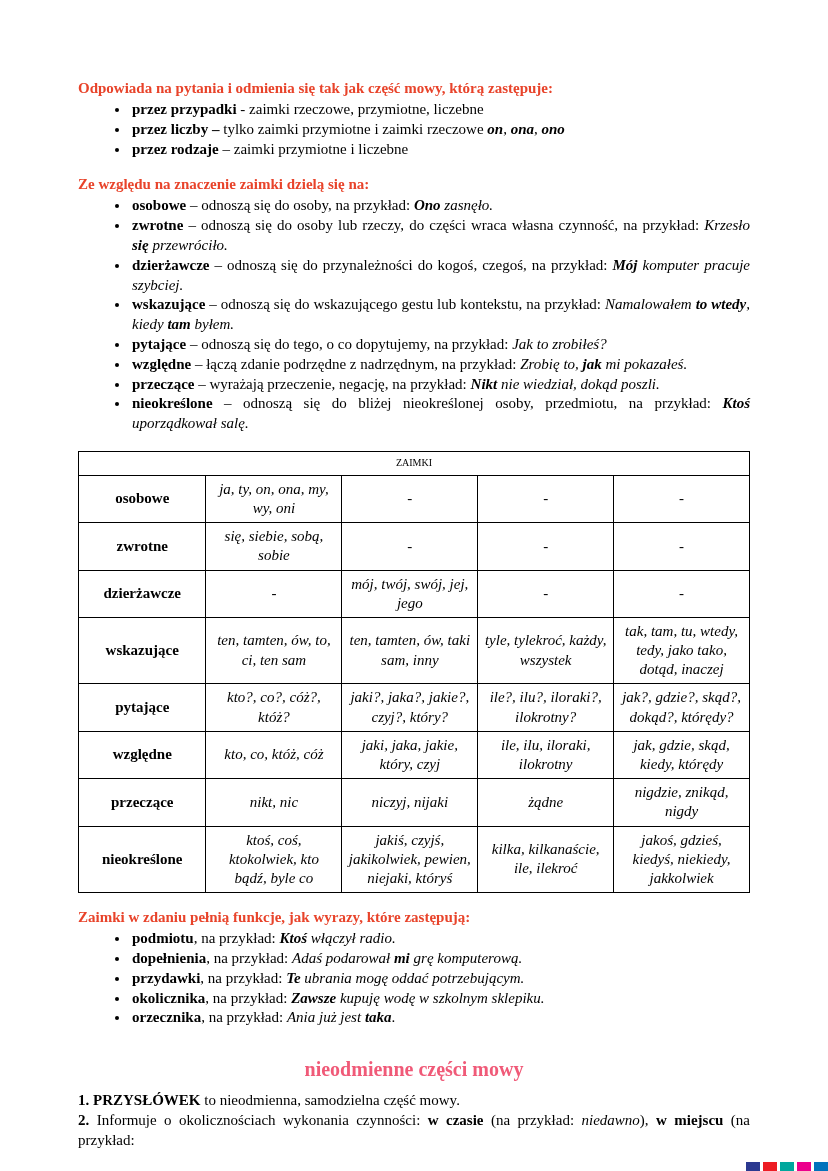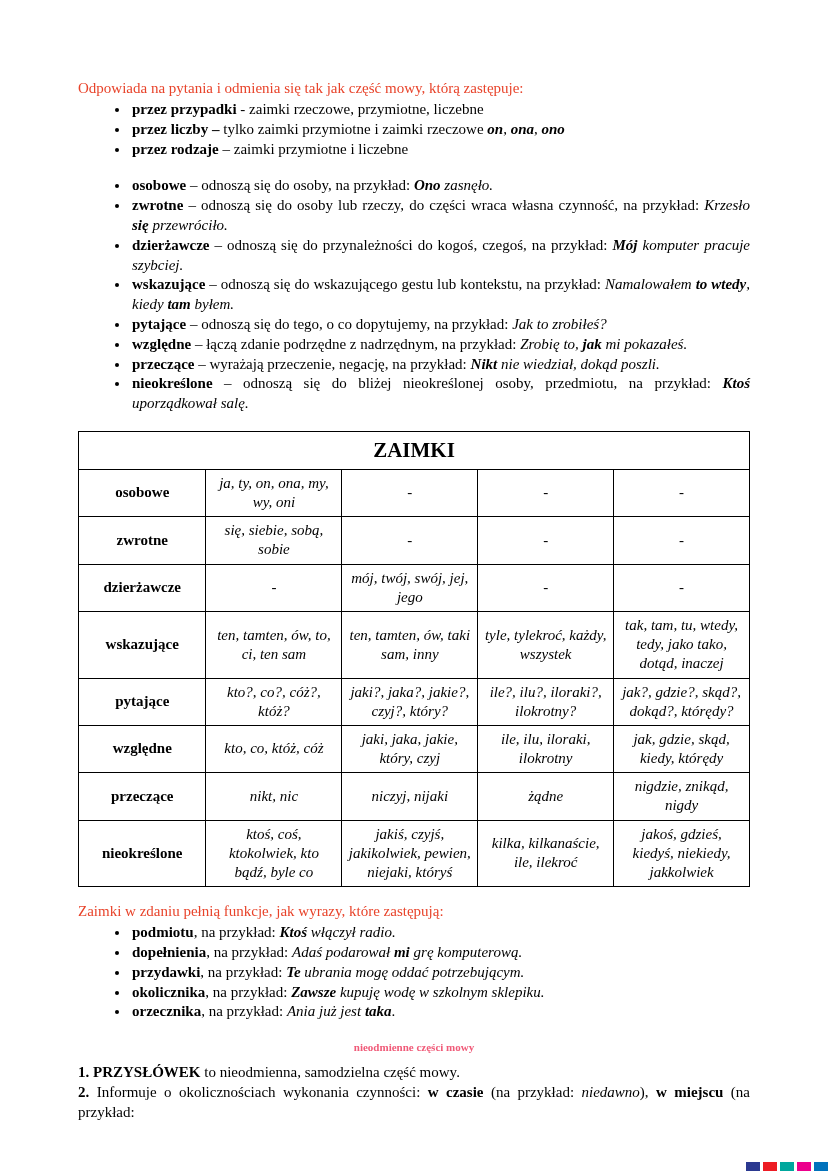--- a/index.html
+++ b/index.html
@@ -8,59 +8,59 @@
     width:828px; height:1171px;
     position:relative; overflow:hidden;
     font-family:"Liberation Serif", serif;
     font-size:15px; color:#000;
   }
   .content { position:absolute; left:78px; top:80px; width:672px; }
   .b { font-weight:bold; }
   .i { font-style:italic; }
   h3.sec {
     color:var(--heading-red,#e8432a);
-    font-weight:normal; font-size:15px;
+    font-weight:bold; font-size:15px;
     margin-bottom:3px;
   }
   section.block { margin-bottom:17px; }
   ul.blt {
     list-style:disc outside;
     padding-left:52px;
     text-align:justify;
     line-height:1.32;
   }
   ul.blt li { padding-left:2px; }
   table.zaimki {
     width:100%; border-collapse:collapse;
     margin-top:4px; margin-bottom:16px;
     table-layout:fixed;
   }
   .zaimki th, .zaimki td {
     border:1px solid #000;
     text-align:center; vertical-align:middle;
     padding:4px 6px; line-height:1.28;
   }
-  .zaimki .title { font-weight:bold; font-size:21px; padding:5px; }
+  .zaimki .title { font-weight:normal; font-size:10px; padding:5px; }
   .zaimki thead th { font-weight:bold; }
   .zaimki tbody th { font-weight:bold; }
   .zaimki col.c-label { width:19%; }
   .zaimki col.c-data  { width:20.25%; }
   .zaimki td { font-style:italic; }
   .zaimki th.diag {
     background:linear-gradient(to bottom right,
       transparent calc(50% - 0.6px),
       #000 calc(50% - 0.6px),
       #000 calc(50% + 0.6px),
       transparent calc(50% + 0.6px));
   }
   .center-head {
     text-align:center;
     color:var(--heading-pink,#f05a78);
-    font-weight:bold; font-size:11px; line-height:1.35;
-    margin-top:18px; margin-bottom:8px;
+    font-weight:bold; font-size:20px; line-height:1.35;
+    margin-top:28px; margin-bottom:8px;
   }
   p.body { text-align:justify; line-height:1.32; }
   .logo-strip {
     position:absolute; right:0; bottom:0;
     display:flex; height:9px; overflow:hidden;
   }
   .logo-strip span { display:block; width:14px; margin-left:3px; }
 </style>
 </head>
 <body>
@@ -70,20 +70,21 @@
   <section class="block">
     <h3 class="sec">Odpowiada na pytania i odmienia się tak jak część mowy, którą zastępuje:</h3>
     <ul class="blt">
         <li><span class="b">przez przypadki</span><span> - zaimki rzeczowe, przymiotne, liczebne</span></li>
         <li><span class="b">przez liczby –</span><span> tylko zaimki przymiotne i zaimki rzeczowe </span><span class="b i">on</span><span>, </span><span class="b i">ona</span><span>, </span><span class="b i">ono</span></li>
         <li><span class="b">przez rodzaje</span><span> – zaimki przymiotne i liczebne</span></li>
       </ul>
   </section>
 
   <section class="block">
+    <h3 class="sec">Ze względu na znaczenie zaimki dzielą się na:</h3>
     <ul class="blt">
         <li><span class="b">osobowe</span><span> – odnoszą się do osoby, na przykład: </span><span class="b i">Ono</span><span class="i"> zasnęło.</span></li>
         <li><span class="b">zwrotne</span><span> – odnoszą się do osoby lub rzeczy, do części wraca własna czynność, na przykład: </span><span class="i">Krzesło </span><span class="b i">się</span><span class="i"> przewróciło.</span></li>
         <li><span class="b">dzierżawcze</span><span> – odnoszą się do przynależności do kogoś, czegoś, na przykład: </span><span class="b i">Mój</span><span class="i"> komputer pracuje szybciej.</span></li>
         <li><span class="b">wskazujące</span><span> – odnoszą się do wskazującego gestu lub kontekstu, na przykład: </span><span class="i">Namalowałem </span><span class="b i">to</span><span class="i"> </span><span class="b i">wtedy</span><span class="i">, kiedy </span><span class="b i">tam</span><span class="i"> byłem.</span></li>
         <li><span class="b">pytające</span><span> – odnoszą się do tego, o co dopytujemy, na przykład: </span><span class="i">Jak to zrobiłeś?</span></li>
         <li><span class="b">względne</span><span> – łączą zdanie podrzędne z nadrzędnym, na przykład: </span><span class="i">Zrobię to, </span><span class="b i">jak</span><span class="i"> mi pokazałeś.</span></li>
         <li><span class="b">przeczące</span><span> – wyrażają przeczenie, negację, na przykład: </span><span class="b i">Nikt</span><span class="i"> nie wiedział, dokąd poszli.</span></li>
         <li><span class="b">nieokreślone</span><span> – odnoszą się do bliżej nieokreślonej osoby, przedmiotu, na przykład: </span><span class="b i">Ktoś</span><span class="i"> uporządkował salę.</span></li>
       </ul>

